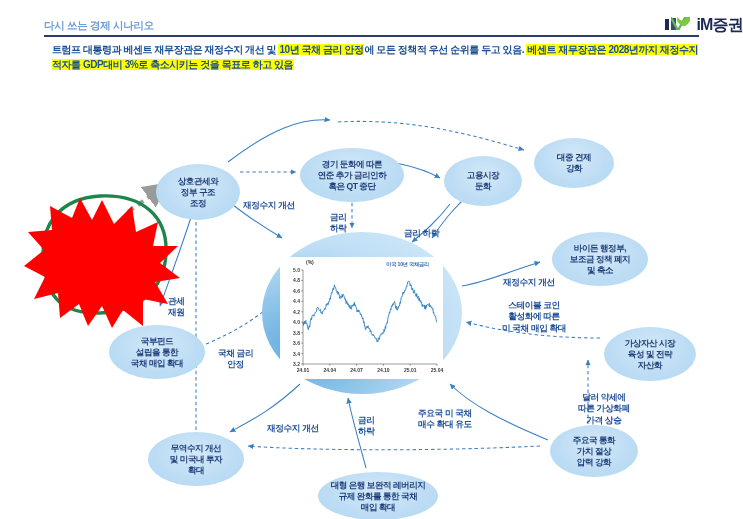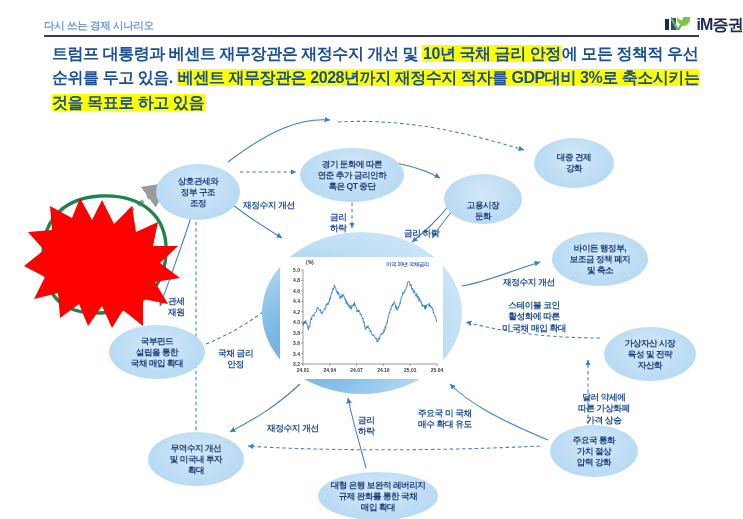--- a/index.html
+++ b/index.html
@@ -57,21 +57,21 @@
     letter-spacing: -0.8px;
     line-height: 1;
   }
 
   
   .headline {
     position: absolute;
     left: 52px;
     top: 42px;
     width: 650px;
-    font-size: 16px;
+    font-size: 10px;
     font-weight: bold;
     color: #1a4f93;
     line-height: 1.52;
     letter-spacing: -0.45px;
   }
   .hl {
     background: #ffff00;
     padding: 0 1px;
   }
 
@@ -346,21 +346,21 @@
           <span>연준 추가 금리인하</span>
           <span>혹은 QT 중단</span>
         </div>
       </div>
       <div class="node" style="left: 534px; top: 138px; width: 80px; height: 50px;">
         <div>
           <span>대중 견제</span>
           <span>강화</span>
         </div>
       </div>
-      <div class="node" style="left: 444px; top: 174px; width: 78px; height: 50px; align-items: flex-end;">
+      <div class="node" style="left: 444px; top: 156px; width: 78px; height: 50px;">
         <div>
           <span>고용시장</span>
           <span>둔화</span>
         </div>
       </div>
       <div class="node" style="left: 552px; top: 232px; width: 96px; height: 54px;">
         <div>
           <span>바이든 행정부,</span>
           <span>보조금 정책 폐지</span>
           <span>및 축소</span>

